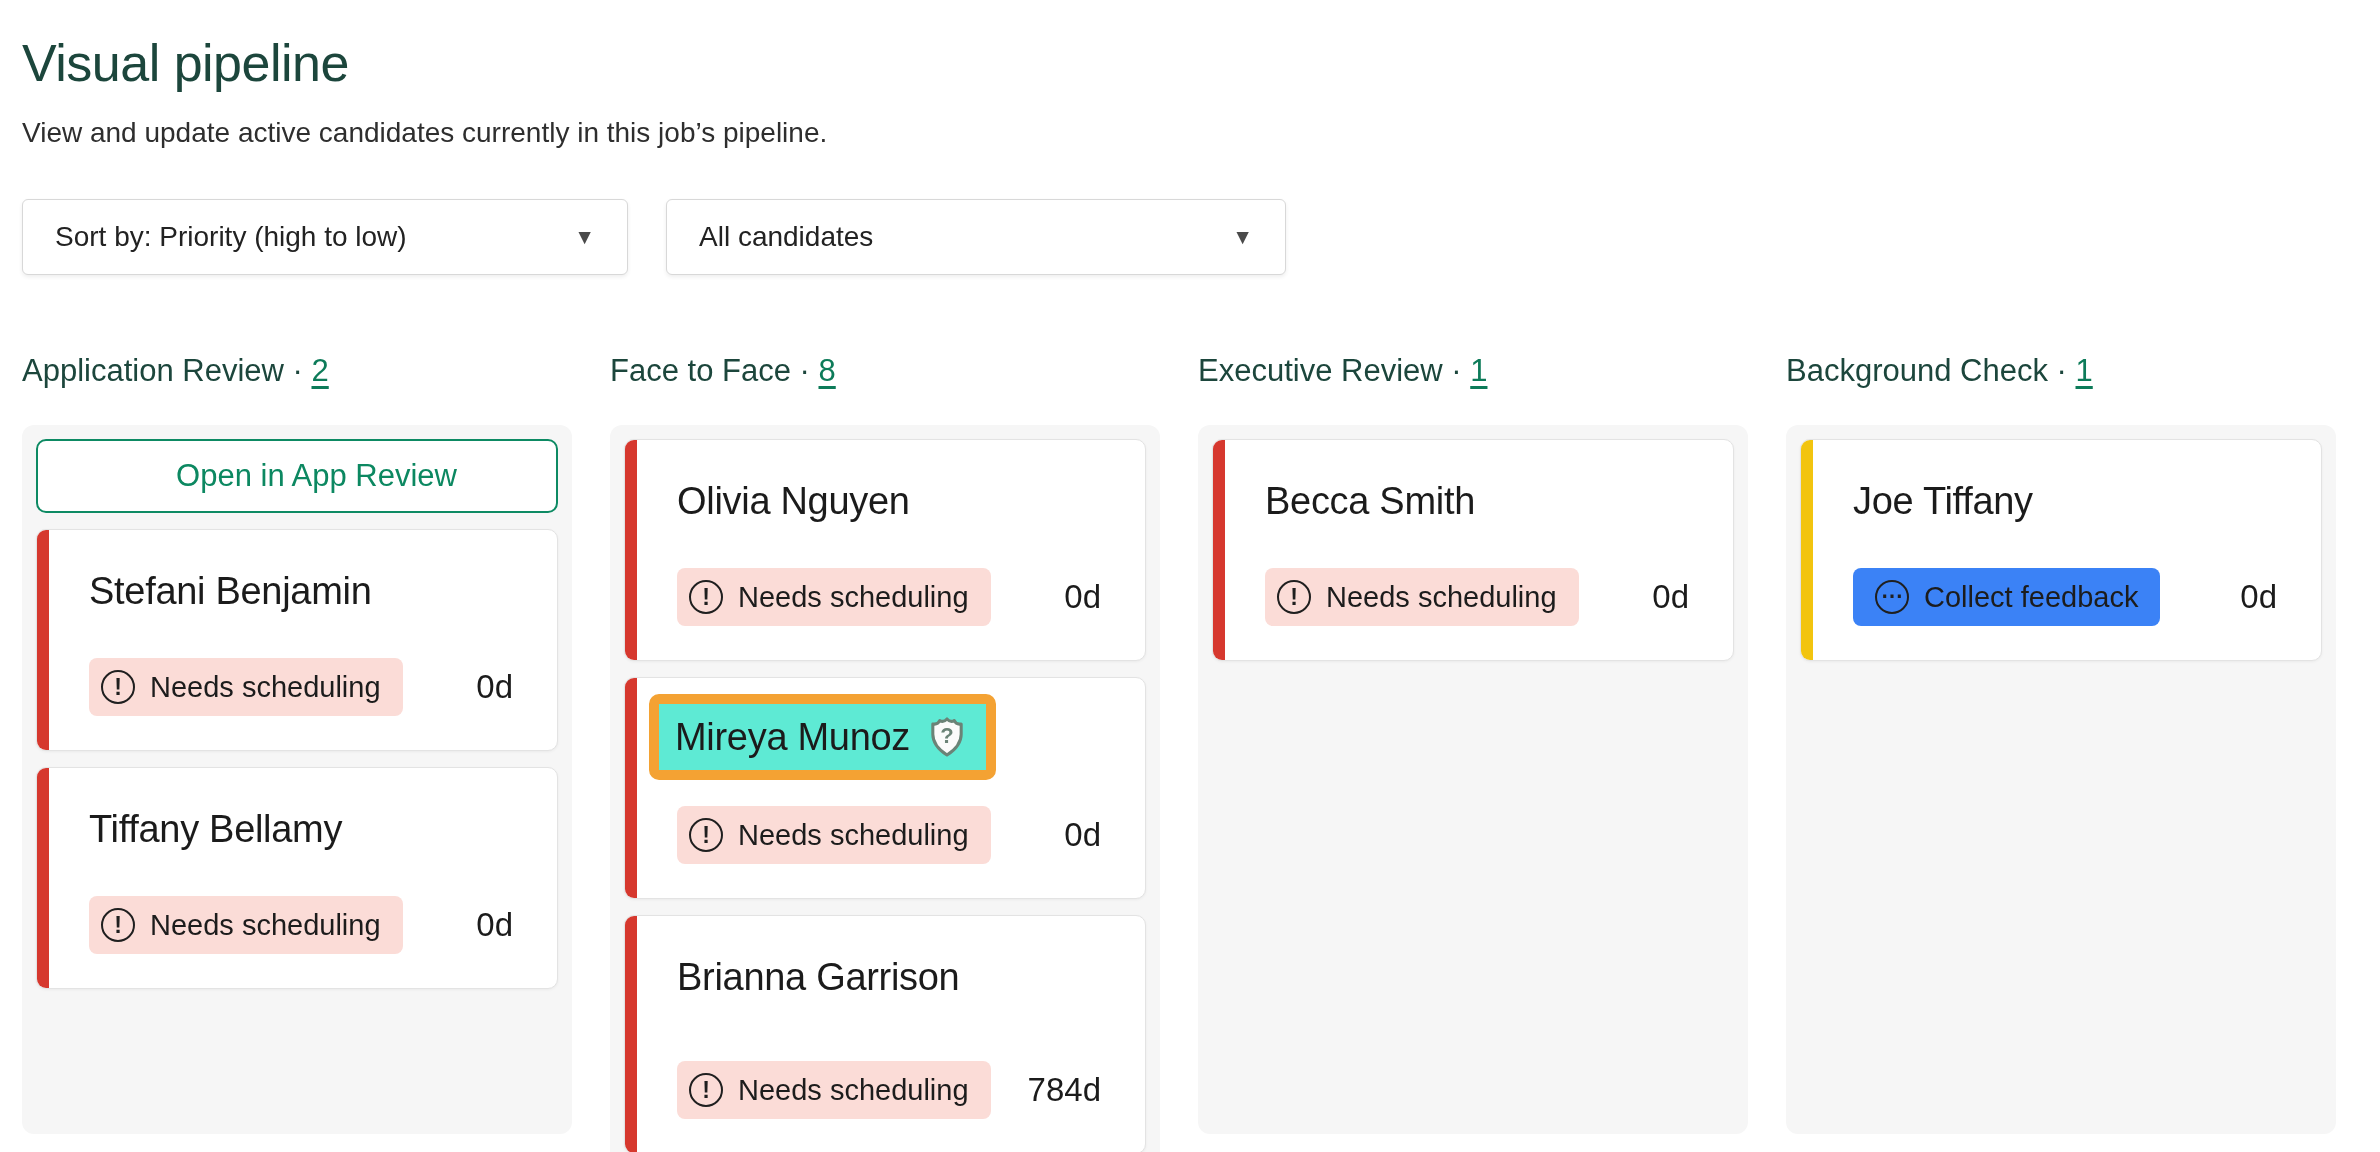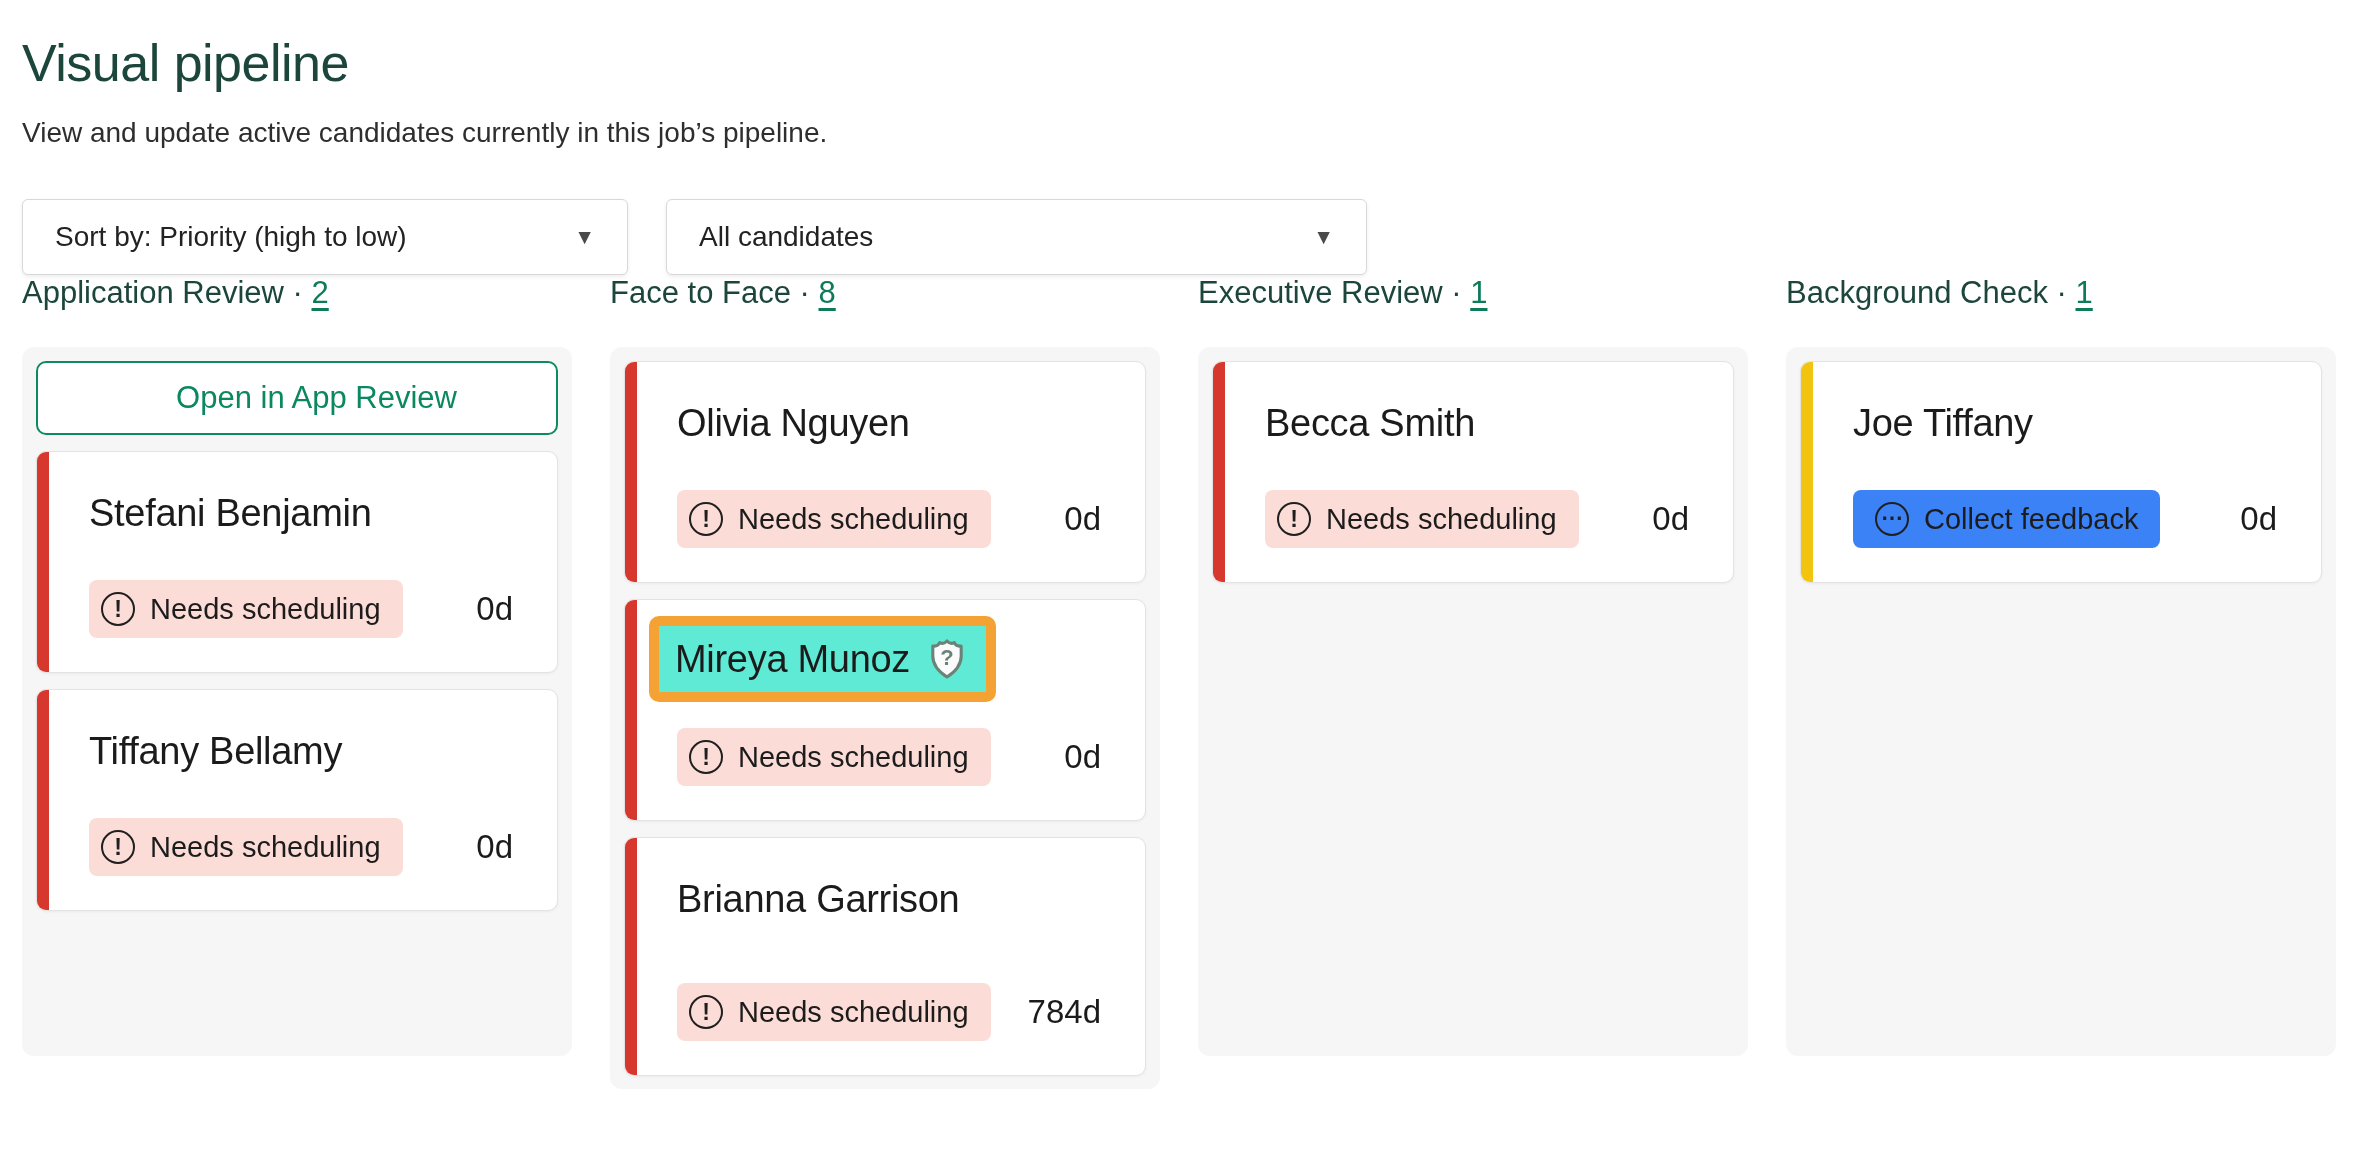--- a/index.html
+++ b/index.html
@@ -9,24 +9,24 @@
 
   .page-title { margin-top: 34px; font-size: 52px; line-height: 1.15; font-weight: 500;
     color: #1c463c; letter-spacing: -0.5px; }
   .page-subtitle { margin-top: 22px; font-size: 28px; line-height: 1.2; color: #2e2e2e; }
 
   .filters { margin-top: 50px; display: flex; gap: 38px; }
   .dropdown { height: 76px; background: #fff; border: 1px solid #d8d8d8; border-radius: 6px;
     box-shadow: 0 2px 4px rgba(0,0,0,0.07); display: flex; align-items: center;
     justify-content: space-between; padding: 0 32px; font-size: 28px; color: #222; cursor: pointer; }
   .dropdown.sort { width: 606px; }
-  .dropdown.who { width: 701px; }
+  .dropdown.who { width: 620px; }
   .caret { font-size: 21px; color: #4a4a4a; margin-left: 20px; }
 
-  .board-headers { display: grid; grid-template-columns: repeat(4, 550px);
+  .board-headers { margin-top: 78px; display: grid; grid-template-columns: repeat(4, 550px);
     gap: 38px; }
   .col-header { font-size: 31px; font-weight: 500; color: #1c463c; }
   .col-count { color: #0d7b59; text-decoration: underline; text-underline-offset: 5px;
     font-weight: 500; cursor: pointer; }
 
   .board { margin-top: 36px; display: grid; grid-template-columns: repeat(4, 550px);
     gap: 38px; align-items: start; }
   .column { background: #f6f6f6; border-radius: 12px; padding: 14px; }
   .column.h-normal { height: 709px; }
   .column.h-tall { height: 742px; }

